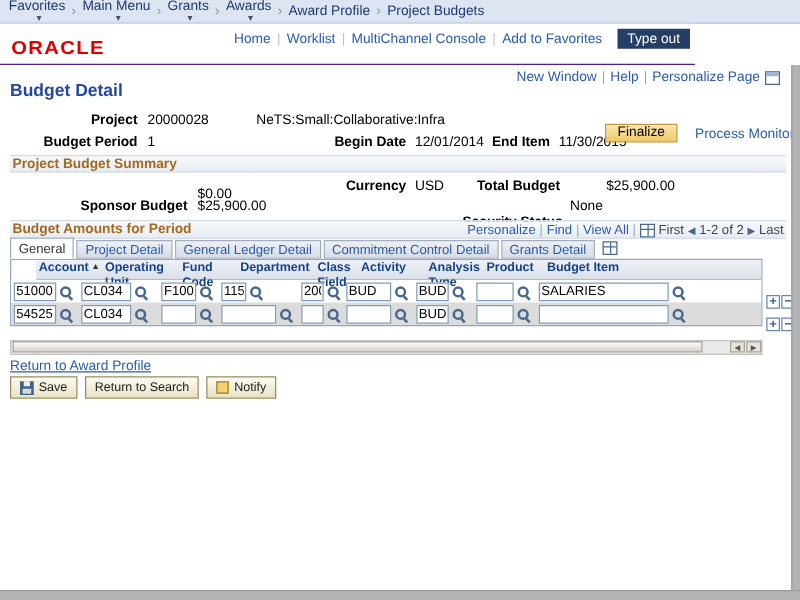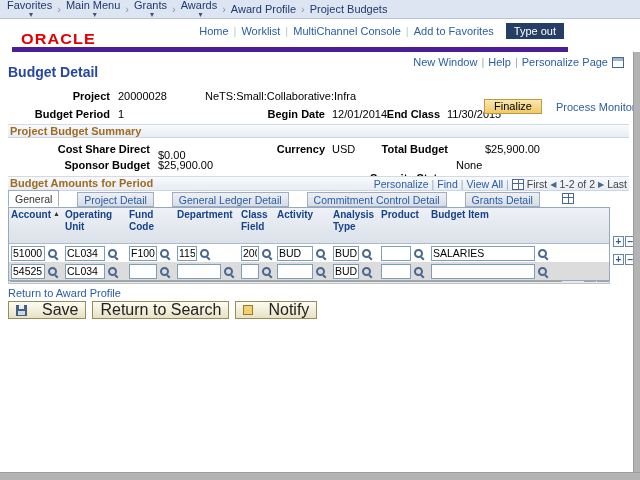--- a/index.html
+++ b/index.html
@@ -7,21 +7,21 @@
   .screen { position:relative; width:640px; height:480px; overflow:hidden; background:#fff; }
 
   
   .topbar { position:absolute; left:0; top:0; width:640px; height:19px; background:#dde4f2;
             border-bottom:1px solid #b7c3d9; display:flex; align-items:center; padding-left:7px; color:#1d3a6d; }
   .crumb { display:inline-flex; align-items:center; cursor:pointer; white-space:nowrap;flex-direction:column; }
   .caret { font-size:8px; color:#41536f; margin-left:3px; position:relative; top:-1px; }
   .sep { color:#8694ad; margin:0 5px; }
 
   
-  .banner { position:absolute; left:12px; top:19px; width:556px; height:33px; background:#fff; border-bottom:5px solid #4c1d95; }
+  .banner { position:absolute; left:0; top:19px; width:556px; height:33px; background:#fff; border-bottom:1px solid #4c1d95; }
   .oracle-logo { position:absolute; left:9px; top:11px; color:#e00000; font-weight:bold; font-size:15px;
                  letter-spacing:1px; transform:scaleX(1.08); transform-origin:left; }
   .banner-links { position:absolute; right:4px; top:3px; height:18px; display:flex; align-items:center; }
   .blink { color:#2a5caa; margin:0 5px; cursor:pointer; white-space:nowrap; }
   .bsep { color:#b8c6da; }
   .signout { background:#253e66; color:#fff; padding:2px 8px; margin-left:7px; cursor:pointer; }
 
   
   .utilitybar { position:absolute; top:56px; right:16px; display:flex; align-items:flex-end; gap:4px; color:#2a5caa; }
   .winicon { width:12px; height:11px; border:1px solid #49688f; background:#fff; position:relative; display:inline-block; cursor:pointer; }
@@ -44,28 +44,28 @@
                    font-weight:normal; color:#2a5caa; font-size:10.5px; }
   .tsep { color:#9aa8bd; }
   .pager-arrow { font-size:8px; color:#49688f; cursor:pointer; }
   .pager-text { color:#444; }
   .dlicon { width:12px; height:11px; border:1px solid #49688f; background:#fff; position:relative; display:inline-block; cursor:pointer; }
   .dlicon::before { content:""; position:absolute; left:0; right:0; top:3px; height:1px; background:#49688f; }
   .dlicon::after { content:""; position:absolute; left:5px; top:0; bottom:0; width:1px; background:#49688f; }
 
   
   .tabs { position:absolute; left:8px; top:190px; height:17px; display:flex; align-items:flex-end; }
-  .tab { height:15px; padding:0 6px; margin-right:18px; display:flex; align-items:center; white-space:nowrap;
+  .tab { height:15px; padding:0 6px; margin-right:2px; display:flex; align-items:center; white-space:nowrap;
          background:linear-gradient(#eef0f4,#d7dce5); border:1px solid #a0aec2; color:#2a5caa; font-size:10.5px; cursor:pointer; }
   .tab.active { height:17px; background:#fff; color:#333; border-bottom:1px solid #fff; position:relative; z-index:2; }
   .tabicon { margin-left:4px; margin-bottom:3px; }
 
   
   .grid { position:absolute; left:8px; top:207px; width:602px; border:1px solid #96a8c0; background:#fff; z-index:1; }
-  .ghead { display:flex; height:36px; background:linear-gradient(#eef1f6,#dbe1ea); border-bottom:1px solid #b0bccc; }
+  .ghead { display:flex; height:16px; background:linear-gradient(#eef1f6,#dbe1ea); border-bottom:1px solid #b0bccc;margin-left:20px; }
   .gh { padding:1px 2px; font-size:10px; font-weight:bold; color:#15428b; line-height:1.15; display:flex; align-items:flex-start; }
   .ghl { cursor:pointer; }
   .sort { font-size:7px; color:#333; margin-left:2px; margin-top:1px; }
   .grow { display:flex; height:18px; align-items:center; background:#fff; }
   .grow.alt { background:#dcdcdc; }
   .gc { display:flex; align-items:center; padding:0 1px 0 2px; }
   .gi { height:15px; font-size:10.5px; font-family:"Liberation Sans",sans-serif; border:1px solid #7f9db9; padding:0 1px; background:#fff; }
   .c1{width:54px}.c2{width:64px}.c3{width:48px}.c4{width:64px}.c5{width:36px}
   .c6{width:56px}.c7{width:48px}.c8{width:50px}.c9{width:180px}
 
@@ -76,25 +76,25 @@
 
   .rowbtn { position:absolute; width:11px; height:11px; background:#fff; border:1px solid #6a86ac; color:#2a5caa;
             font-size:10px; font-weight:bold; line-height:9px; text-align:center; cursor:pointer; }
 
   
   .hscroll { position:absolute; left:8px; top:272px; width:602px; height:12px; background:#e9e9e9; border:1px solid #c2c2c2; }
   .hthumb { position:absolute; left:1px; top:0px; width:552px; height:9px; background:linear-gradient(#fdfdfd,#d5d2c8); border:1px solid #a9a498; cursor:pointer; }
   .hsbtn { position:absolute; top:0px; width:12px; height:9px; background:#e6e3da; border:1px solid #a9a498;
            font-size:6px; color:#555; display:flex; align-items:center; justify-content:center; cursor:pointer; }
 
-  .rlink { position:absolute; left:8px; top:287px; color:#2a5caa; cursor:pointer; }
+  .rlink { position:absolute; left:8px; top:287px; color:#2a5caa; text-decoration:underline; cursor:pointer; }
 
   .footer-btns { position:absolute; left:8px; top:301px; display:flex; gap:6px; }
-  .btn { height:18px; display:inline-flex; align-items:center; gap:15px; padding:0 7px;
-         background:linear-gradient(#fdfcf3,#e8e1c2); border:1px solid #958d5e; font-size:16px; color:#222; cursor:pointer; white-space:nowrap; }
+  .btn { height:18px; display:inline-flex; align-items:center; gap:4px; padding:0 7px;
+         background:linear-gradient(#fdfcf3,#e8e1c2); border:1px solid #958d5e; font-size:10px; color:#222; cursor:pointer; white-space:nowrap; }
   .floppy { width:11px; height:11px; background:#44617f; position:relative; display:inline-block; }
   .floppy::before { content:""; position:absolute; top:0; left:3px; width:5px; height:4px; background:#e8eef5; }
   .floppy::after { content:""; position:absolute; bottom:1px; left:2px; width:7px; height:4px; background:#cdd8e4; }
   .noteicon { width:10px; height:10px; background:#f3d071; border:1px solid #9a7d2c; display:inline-block; }
 
   .vstrip { position:absolute; right:0; top:52px; width:7px; height:420px; background:#b3b3b3; border-left:1px solid #9c9c9c; }
   .bstrip { position:absolute; left:0; top:472px; width:640px; height:8px; background:#b3b3b3; border-top:1px solid #9c9c9c; }
 </style>
 </head>
 <body>
@@ -157,29 +157,28 @@
   <div class="page-title">Budget Detail</div>
 
   <span class="lbl" style="left:8px;top:90px;width:102px;text-align:right;">Project</span>
   <span class="val" style="left:118px;top:90px;">20000028</span>
   <span class="val" style="left:205px;top:90px;">NeTS:Small:Collaborative:Infra</span>
 
   <span class="lbl" style="left:8px;top:108px;width:102px;text-align:right;">Budget Period</span>
   <span class="val" style="left:118px;top:108px;">1</span>
   <span class="lbl" style="left:260px;top:108px;width:65px;text-align:right;">Begin Date</span>
   <span class="val" style="left:332px;top:108px;">12/01/2014</span>
-  <span class="lbl" style="left:385px;top:108px;width:55px;text-align:right;">End Class</span>
+  <span class="lbl" style="left:385px;top:108px;width:55px;text-align:right;">End Item</span>
   <span class="val" style="left:447px;top:108px;">11/30/2015</span>
 
   <div class="finalize">Finalize</div>
   <span class="val link" style="left:556px;top:101px;">Process Monitor</span>
 
   <div class="secbar" style="left:8px;top:124px;width:621px;">Project Budget Summary</div>
 
-  <span class="lbl" style="left:8px;top:143px;width:142px;text-align:right;">Cost Share Direct</span>
   <span class="val" style="left:158px;top:149px;">$0.00</span>
   <span class="lbl" style="left:260px;top:143px;width:65px;text-align:right;">Currency</span>
   <span class="val" style="left:332px;top:143px;">USD</span>
   <span class="lbl" style="left:370px;top:143px;width:78px;text-align:right;">Total Budget</span>
   <span class="val" style="left:456px;top:143px;width:84px;text-align:right;">$25,900.00</span>
 
   <span class="lbl" style="left:8px;top:159px;width:142px;text-align:right;">Sponsor Budget</span>
   <span class="val" style="left:158px;top:159px;">$25,900.00</span>
   <span class="lbl" style="left:370px;top:172px;width:78px;text-align:right;">Security Status</span>
   <span class="val" style="left:456px;top:159px;">None</span>

